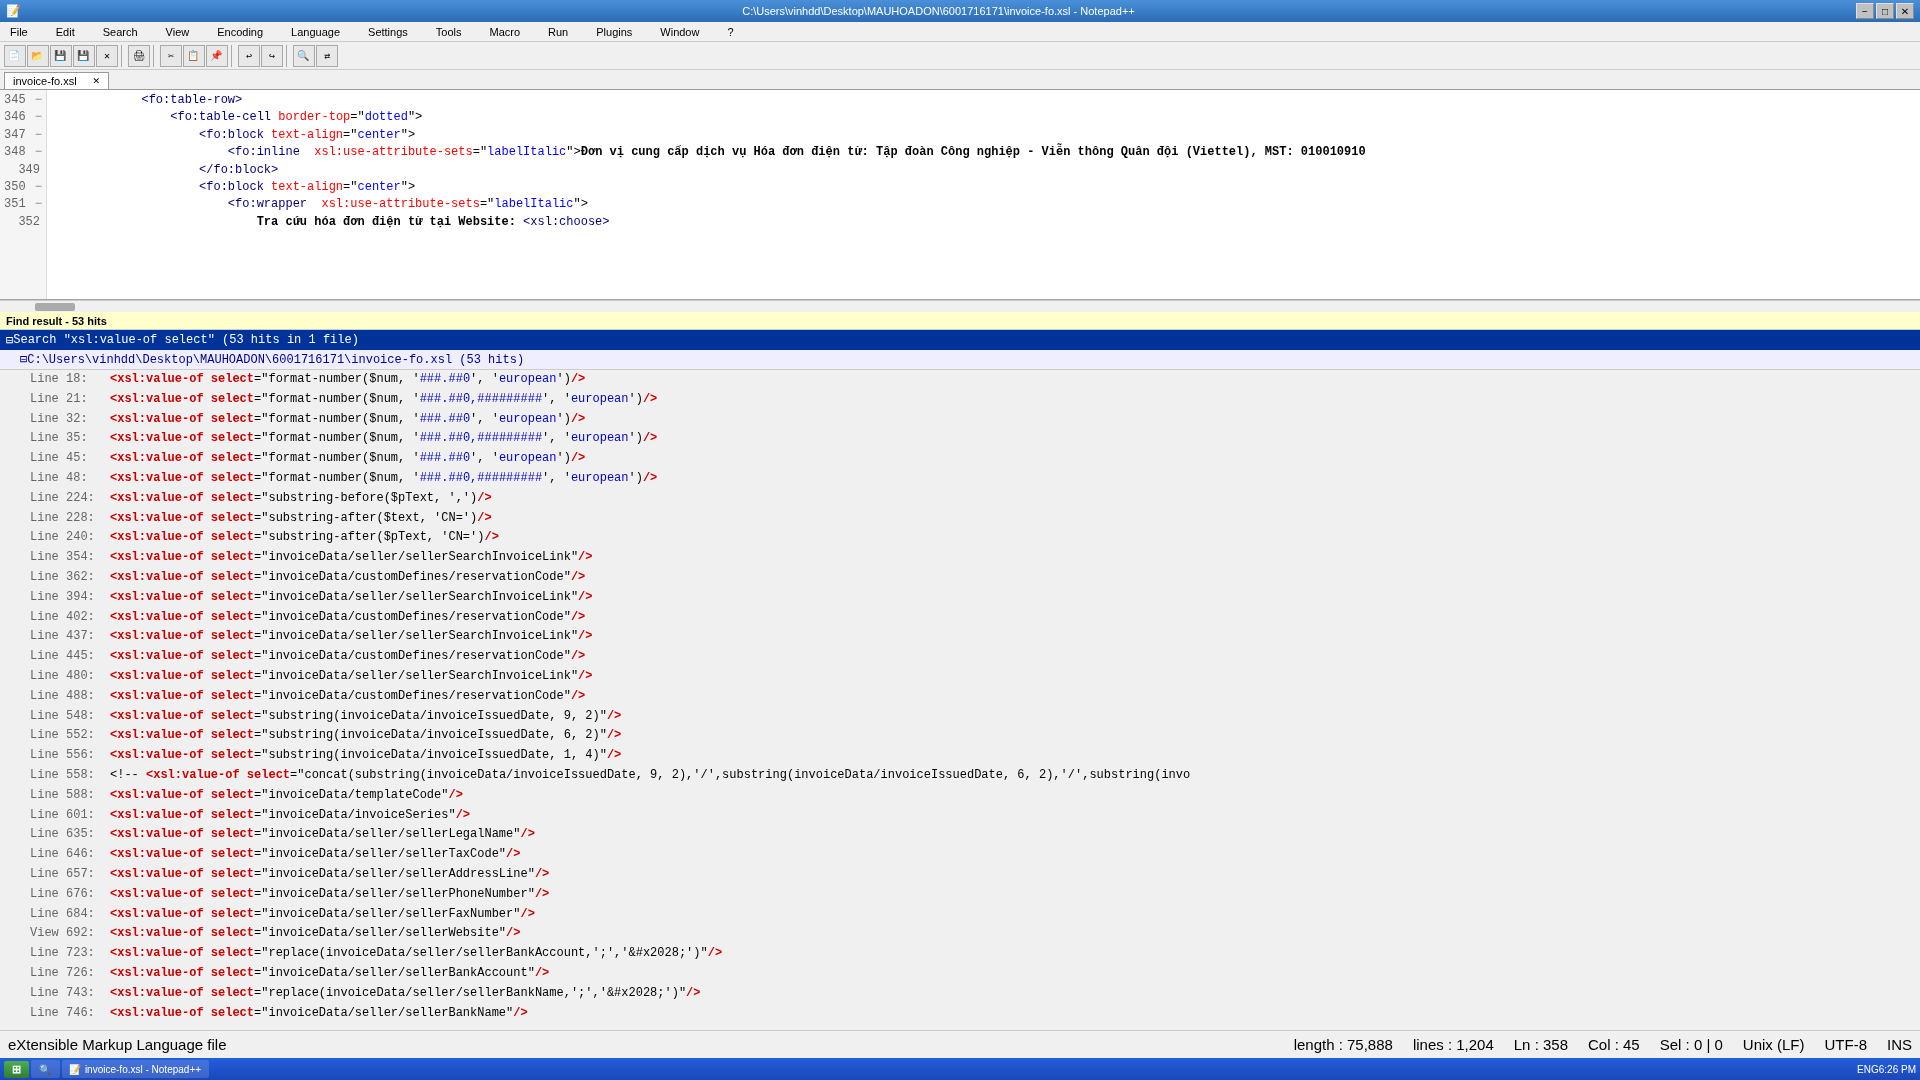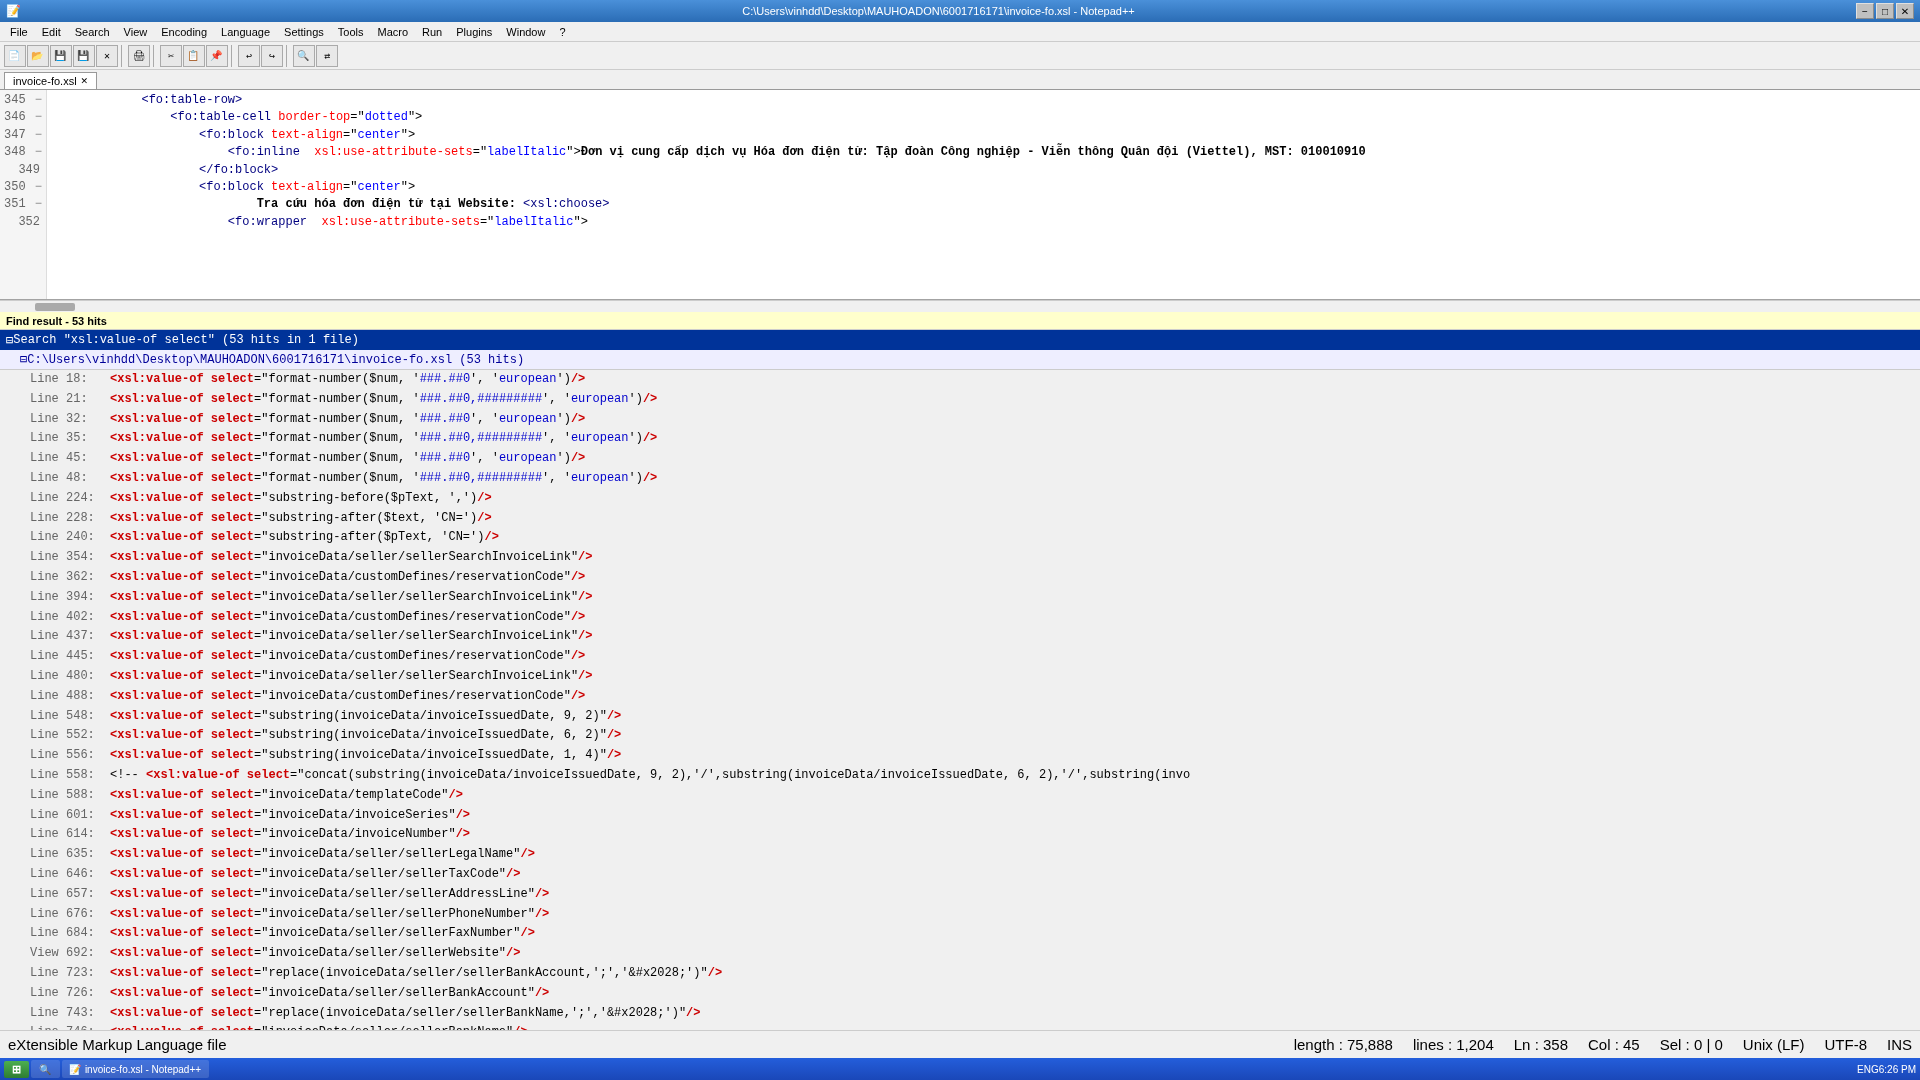--- a/index.html
+++ b/index.html
@@ -40,21 +40,21 @@
     
     .menu-bar {
       background: #f0f0f0;
       height: 20px;
       display: flex;
       align-items: center;
       padding: 0 4px;
       border-bottom: 1px solid #ccc;
       font-family: Arial, sans-serif;
       font-size: 11px;
-      gap: 2px;
+      gap: 16px;
     }
     .menu-item {
       padding: 2px 6px;
       cursor: pointer;
     }
 
     
     .toolbar {
       background: #f0f0f0;
       height: 28px;
@@ -85,21 +85,21 @@
       font-family: Arial, sans-serif;
       font-size: 11px;
     }
     .tab {
       padding: 2px 8px;
       border: 1px solid #999;
       border-bottom: none;
       background: #dcdcdc;
       cursor: pointer;
       margin-right: 2px;
-      display: flex; align-items: center; gap: 4px;
+      display: flex; align-items: center; gap: 16px;
     }
     .tab.active { background: white; }
     .tab-close { font-size: 9px; cursor: pointer; }
 
     
     .editor-area {
       background: white;
       height: 210px;
       overflow: hidden;
       display: flex;
@@ -335,22 +335,22 @@
       <div>351 <span class="fold-marker">−</span></div>
       <div>352 <span class="fold-marker"> </span></div>
     </div>
     <div class="code-content">
       <div class="code-line">            <span class="tag">&lt;fo:table-row&gt;</span></div>
       <div class="code-line">                <span class="tag">&lt;fo:table-cell</span> <span class="attr-name">border-top</span>="<span class="attr-val">dotted</span>"&gt;</div>
       <div class="code-line">                    <span class="tag">&lt;fo:block</span> <span class="attr-name">text-align</span>="<span class="attr-val">center</span>"&gt;</div>
       <div class="code-line">                        <span class="tag">&lt;fo:inline</span>  <span class="attr-name">xsl:use-attribute-sets</span>="<span class="attr-val">labelItalic</span>"&gt;<span class="bold-text">Đơn vị cung cấp dịch vụ Hóa đơn điện tử: Tập đoàn Công nghiệp - Viễn thông Quân đội (Viettel), MST: 010010910</span></div>
       <div class="code-line">                    <span class="tag">&lt;/fo:block&gt;</span></div>
       <div class="code-line">                    <span class="tag">&lt;fo:block</span> <span class="attr-name">text-align</span>="<span class="attr-val">center</span>"&gt;</div>
+      <div class="code-line">                        <span class="tag">&lt;fo:wrapper</span>  <span class="attr-name">xsl:use-attribute-sets</span>="<span class="attr-val">labelItalic</span>"&gt;</div>
       <div class="code-line">                            <span class="bold-text">Tra cứu hóa đơn điện tử tại Website:</span> <span class="tag">&lt;xsl:choose&gt;</span></div>
-      <div class="code-line">                        <span class="tag">&lt;fo:wrapper</span>  <span class="attr-name">xsl:use-attribute-sets</span>="<span class="attr-val">labelItalic</span>"&gt;</div>
     </div>
   </div>
 
   <div class="scrollbar-h">
     <div style="width:40px; height:8px; background:#aaa; margin-left:35px; border-radius:2px;"></div>
   </div>
 
   <div class="find-result-bar">
     <span>Find result - 53 hits</span>
   </div>
@@ -451,24 +451,20 @@
       <span class="line-num-col">    Line 558:</span>
       <span class="result-code">                &lt;!-- <span class="highlight">&lt;xsl:value-of select</span>="concat(substring(invoiceData/invoiceIssuedDate, 9, 2),'/',substring(invoiceData/invoiceIssuedDate, 6, 2),'/',substring(invo</span>
     </div>
     <div class="search-result-line">
       <span class="line-num-col">    Line 588:</span>
       <span class="result-code">                        <span class="highlight">&lt;xsl:value-of select</span>="invoiceData/templateCode"<span class="highlight">/&gt;</span></span>
     </div>
     <div class="search-result-line">
       <span class="line-num-col">    Line 601:</span>
       <span class="result-code">                        <span class="highlight">&lt;xsl:value-of select</span>="invoiceData/invoiceSeries"<span class="highlight">/&gt;</span></span>
-    </div>
-    <div class="search-result-line">
-      <span class="line-num-col">    Line 614:</span>
-      <span class="result-code">                        <span class="highlight">&lt;xsl:value-of select</span>="invoiceData/invoiceNumber"<span class="highlight">/&gt;</span></span>
     </div>
     <div class="search-result-line">
       <span class="line-num-col">    Line 635:</span>
       <span class="result-code">                            <span class="highlight">&lt;xsl:value-of select</span>="invoiceData/seller/sellerLegalName"<span class="highlight">/&gt;</span></span>
     </div>
     <div class="search-result-line">
       <span class="line-num-col">    Line 646:</span>
       <span class="result-code">                            <span class="highlight">&lt;xsl:value-of select</span>="invoiceData/seller/sellerTaxCode"<span class="highlight">/&gt;</span></span>
     </div>
     <div class="search-result-line">

